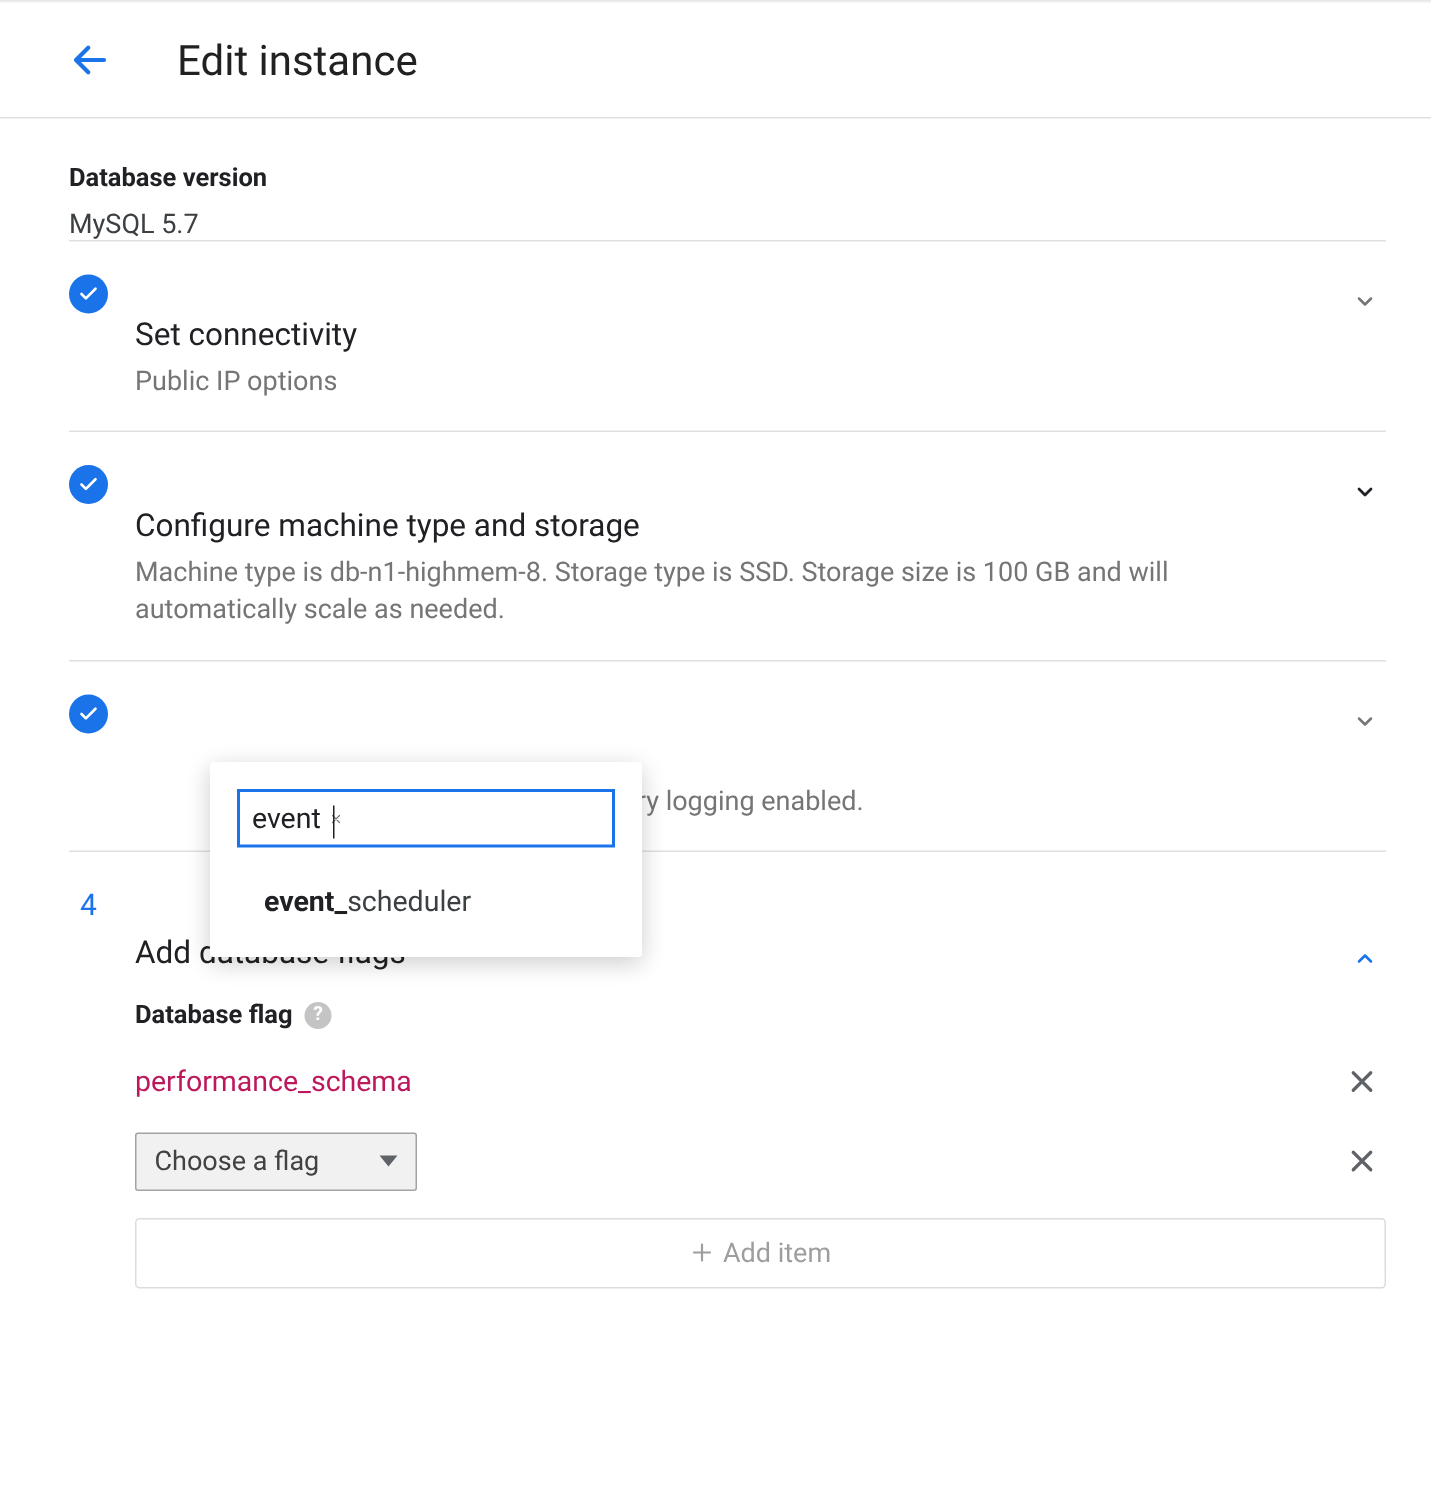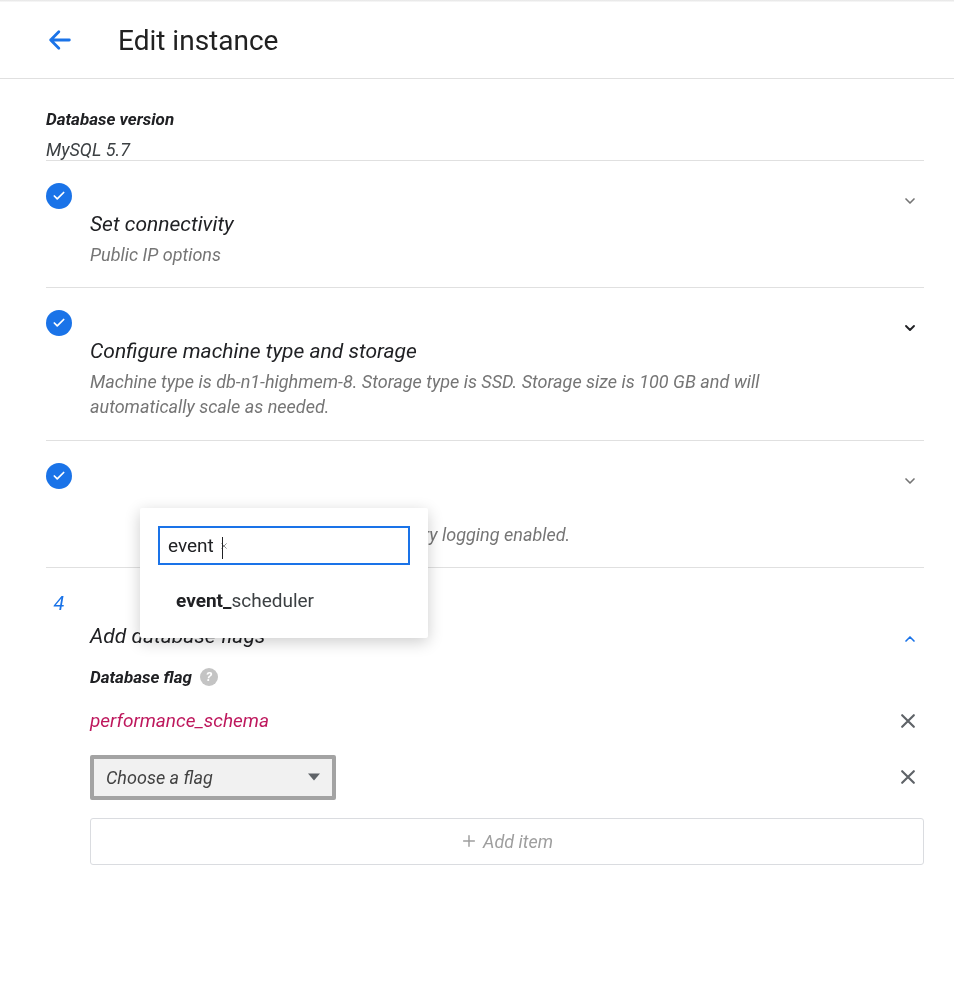--- a/index.html
+++ b/index.html
@@ -19,21 +19,21 @@
   .back-btn {
     width: 40px; height: 40px;
     display: flex; align-items: center; justify-content: center;
     border: none; background: none; cursor: pointer;
     padding: 0; margin-right: 38px;
   }
   .page-title {
     font-size: 28px; font-weight: 400; color: #212121;
   }
   .hr1, .section-divider { height: 1px; background: #e0e0e0; margin: 0; }
-  .content { padding: 30px 30px 0 46px; font-style: italic; }
+  .content { padding: 30px 30px 0 46px; }
   .subhead { font-size: 17px; font-weight: 700; color: #202124; }
   .dbver-value { margin-top: 10px; font-size: 18px; color: #3c4043; }
   .config-heading { margin-top: 60px; font-size: 23px; color: #3c4043; margin-bottom: 22px; }
 
   .section-row {
     display: flex; align-items: flex-start;
     padding: 20px 0 20px 0;
     position: relative;
     border-top: 1px solid #e0e0e0;
   }
@@ -113,25 +113,25 @@
     margin-top: 18px;
   }
   .flag-name { font-size: 19px; color: #be185d; flex: 1; }
   .remove-btn {
     width: 32px; height: 32px; border: none; background: none; cursor: pointer;
     display: flex; align-items: center; justify-content: center;
     color: #5f6368;
   }
   .flag-select {
     display: flex; align-items: center;
-    border: 4px solid #a3a3a3;
+    border: 1px solid #a3a3a3;
     background: #f1f1f1;
     padding: 8px 12px;
     font-size: 18px; color: #424242;
-    width: 246px;
+    width: 188px;
     cursor: pointer;
     justify-content: space-between;
     border-radius: 2px;
   }
   .add-item {
     margin-top: 18px;
     border: 1px solid #dadce0;
     border-radius: 3px;
     padding: 12px;
     display: flex; align-items: center; justify-content: center;

